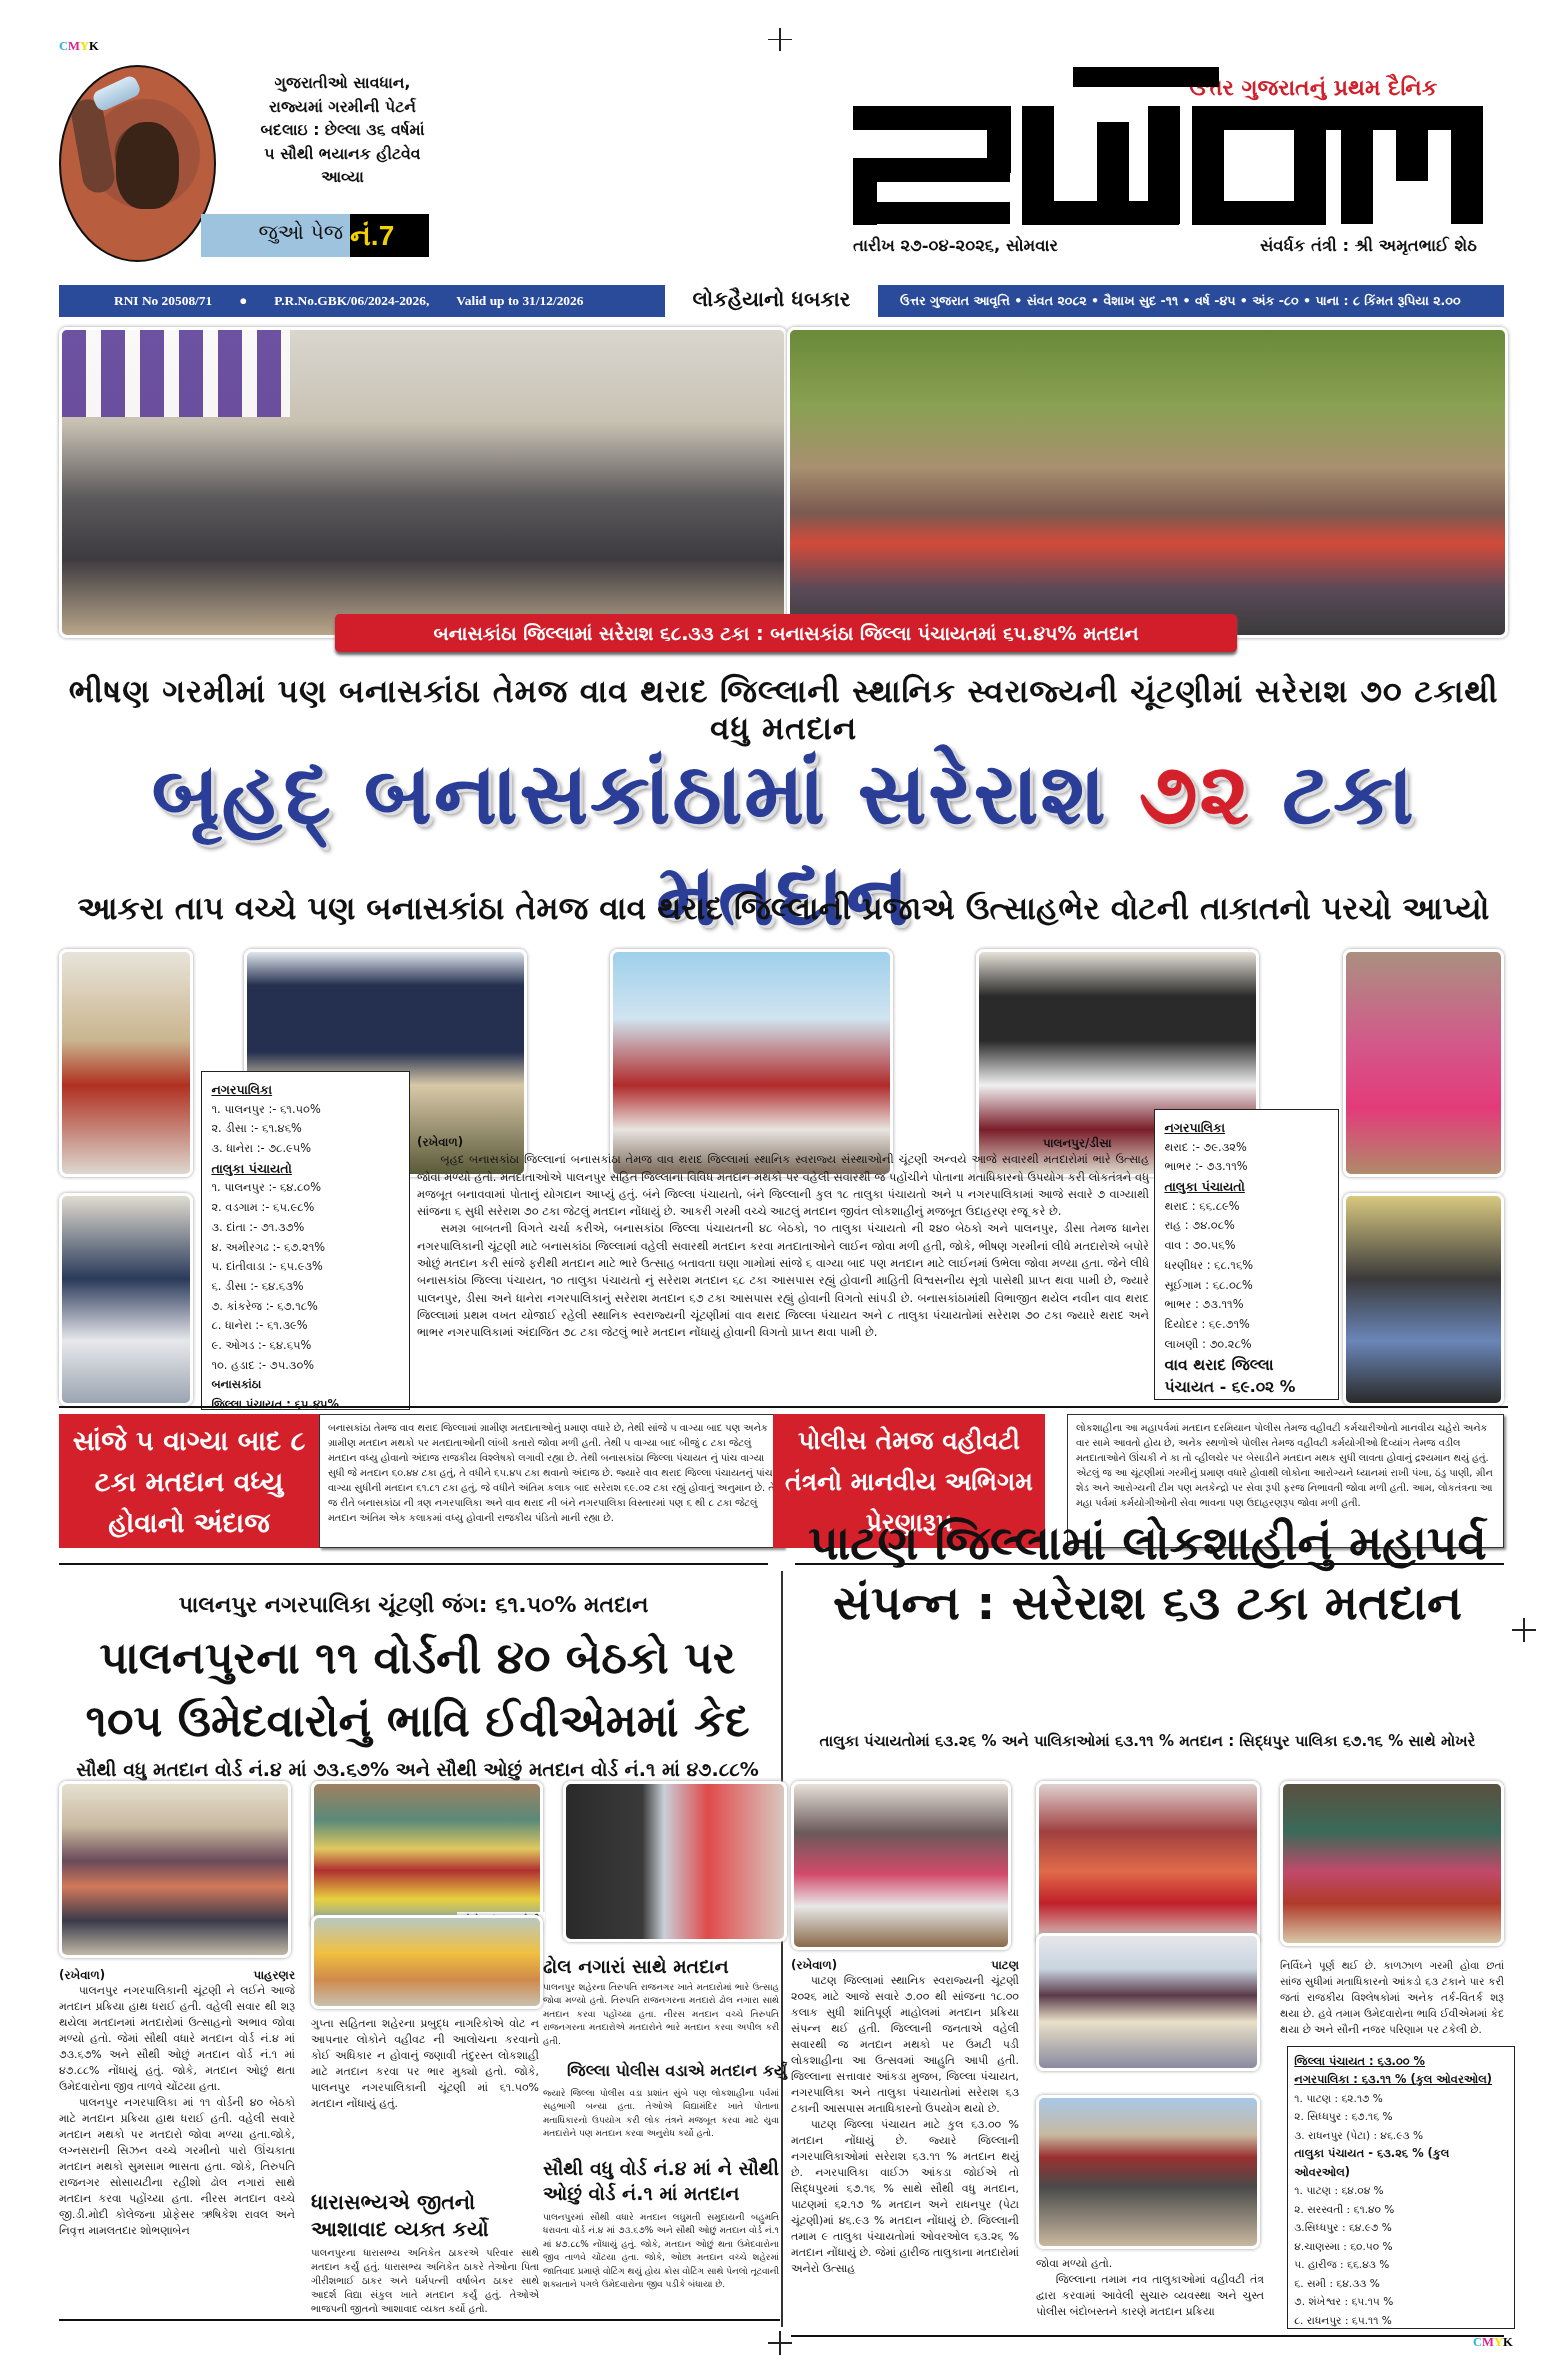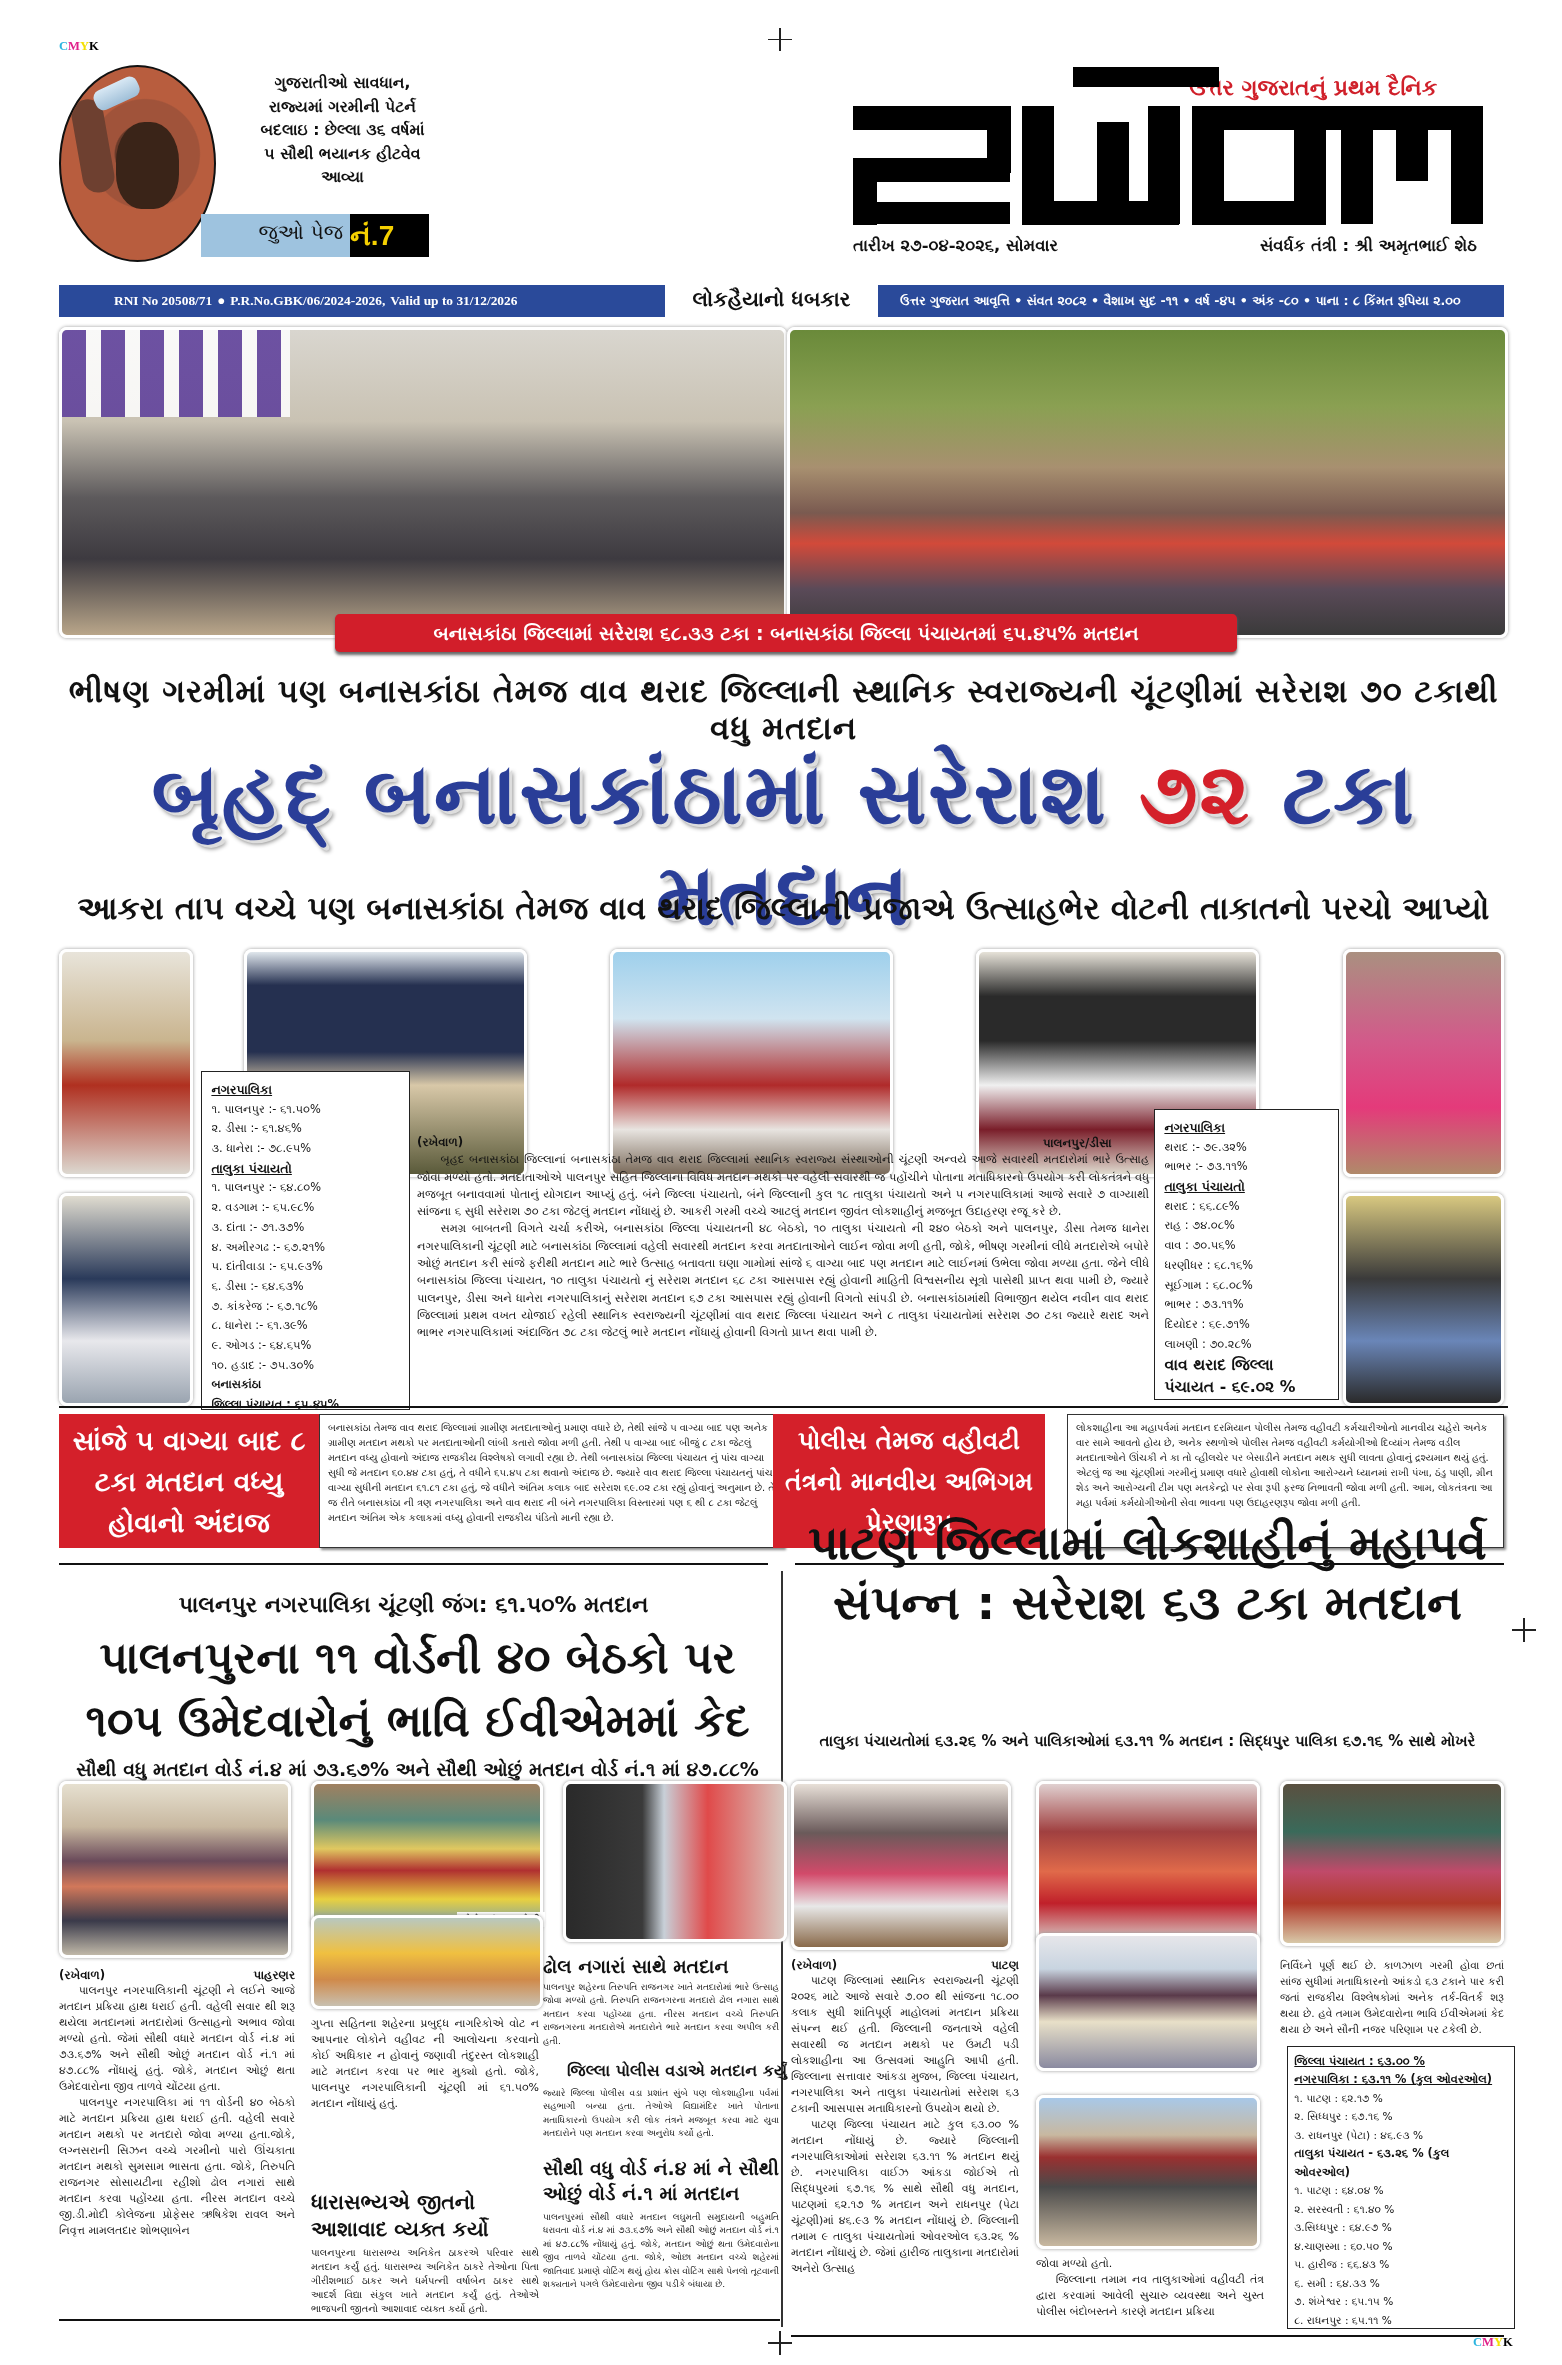--- a/index.html
+++ b/index.html
@@ -23,21 +23,21 @@
   .teaser-pageno { left: 350px; top: 214px; width: 79px; height: 43px; background: #000; color: #f5d000; font-size: 28px; font-weight:bold; text-align:left; line-height:43px; font-family:"Liberation Sans", sans-serif; }
 
   
   .tagline { left: 1189px; top: 75px; color: #d0202a; font-size: 22px; font-weight: bold; }
   .logo { left: 853px; top: 67px; width: 638px; height: 157px; }
   .logo .blk { position:absolute; background:#000; }
   .date-line { left: 853px; top: 236px; font-size: 16.5px; font-weight: bold; }
   .editor-line { left: 1260px; top: 236px; font-size: 16.5px; font-weight: bold; }
 
   
-  .infobar-left { left: 59px; top: 285px; width: 606px; height: 31.5px; background: #2a4a9a; color: #fff; font-family: "Liberation Serif", serif; font-size: 13.4px; font-weight: bold; display:flex; align-items:center; gap: 5px; padding-left: 55px; }
+  .infobar-left { left: 59px; top: 285px; width: 606px; height: 31.5px; background: #2a4a9a; color: #fff; font-family: "Liberation Serif", serif; font-size: 13.4px; font-weight: bold; display:flex; align-items:center; gap: 27px; padding-left: 55px; }
   .infobar-mid { left: 665px; top: 280px; width: 213px; height: 39px; background: #fff; font-size: 20.5px; font-weight:bold; text-align:center; line-height:39px; }
   .infobar-right { left: 878px; top: 285px; width: 626px; height: 31.5px; background: #2a4a9a; color: #fff; font-size: 12.6px; font-weight: bold; display:flex; align-items:center; padding-left: 22px; white-space:nowrap; }
 
   
   .photo { position:absolute; border: 3.9px solid #fff; box-shadow: 0 0 3.9px #999; border-radius: 7.9px; overflow:hidden; }
   .crowd1 { left: 59px; top: 327px; width: 728px; height: 311px; background: linear-gradient(180deg, #d9d6cf 0%, #c9c2b3 30%, #5d5a5c 55%, #3d3a40 75%, #b9a68a 100%); }
   .crowd2 { left: 787px; top: 327px; width: 721px; height: 311px; background: linear-gradient(180deg, #6a8a3a 0%, #8aa052 25%, #a89070 45%, #7a5a50 60%, #d24a3a 70%, #5a4a58 85%, #3a3a3a 100%); }
   .canopy { position:absolute; left:0; top:0; width:228px; height:87px; background: repeating-linear-gradient(90deg,#5a3a9a 0 23.6px,#ffffff 23.6px 39px); opacity:.85; }
   .banner-red { left: 335px; top: 614px; width: 902px; height: 38px; background: #d21e2a; color:#fff; border-radius: 4.7px; font-size: 19px; font-weight:bold; text-align:center; line-height:38px; box-shadow: 0 2.4px 3.1px #666; }
 

